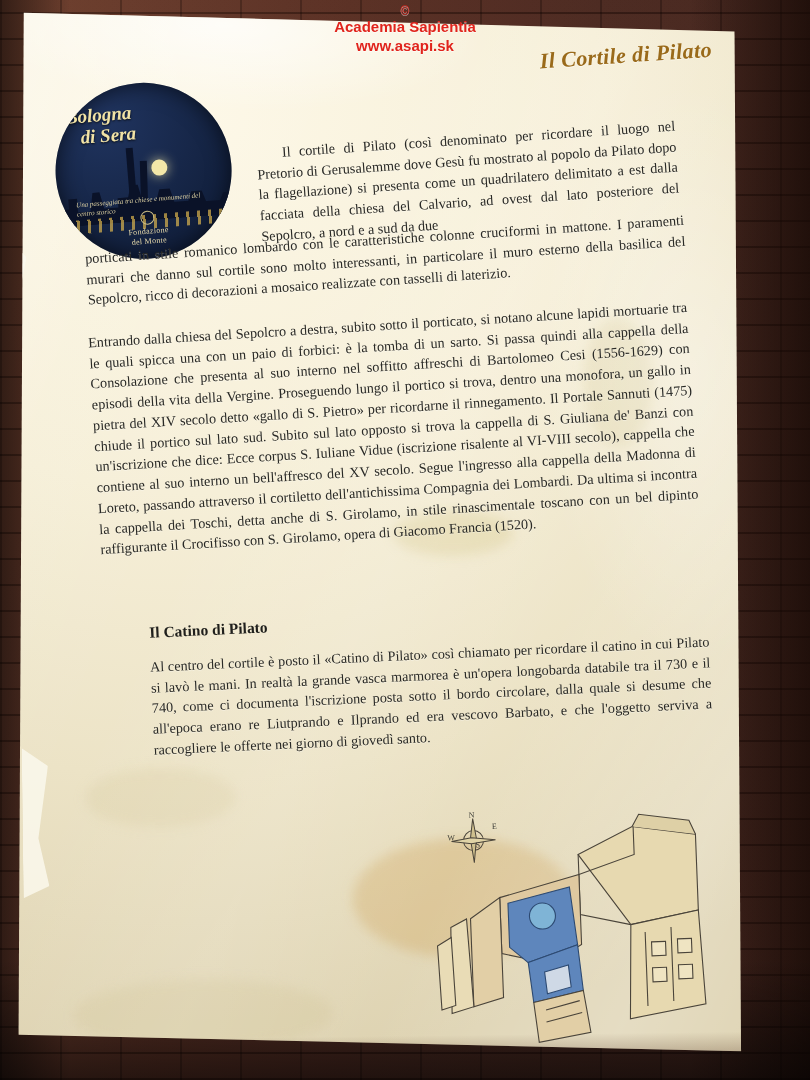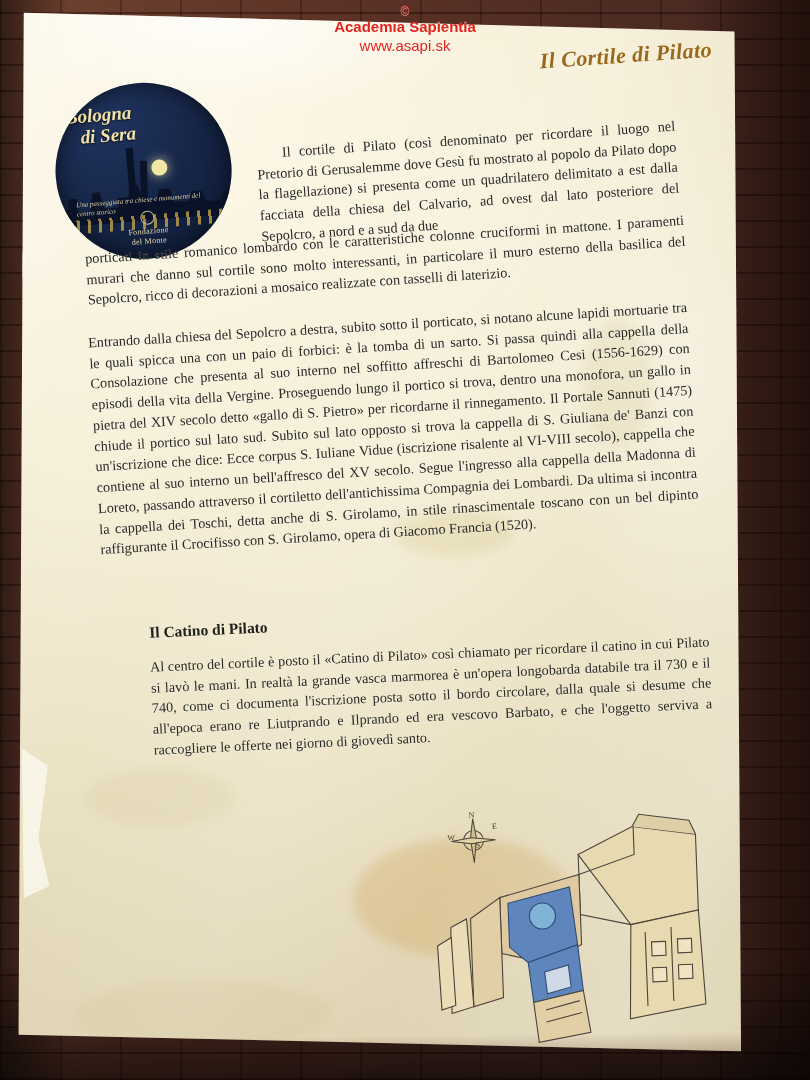--- a/index.html
+++ b/index.html
@@ -131,21 +131,21 @@
     font-weight: bold;
     text-shadow: 0 1px 0 rgba(255,255,255,0.6);
     z-index: 40;
   }
   #watermark .wm-copy {
     display: block;
     font-size: 12px;
     font-weight: normal;
     margin-bottom: -1px;
   }
-  #watermark .wm-url { font-weight: normal; }
+  #watermark .wm-url { font-weight: bold; }
 
   
   .content {
     position: absolute;
     left: 0; top: 0;
     width: 100%; height: 100%;
     z-index: 20;
   }
 
   

